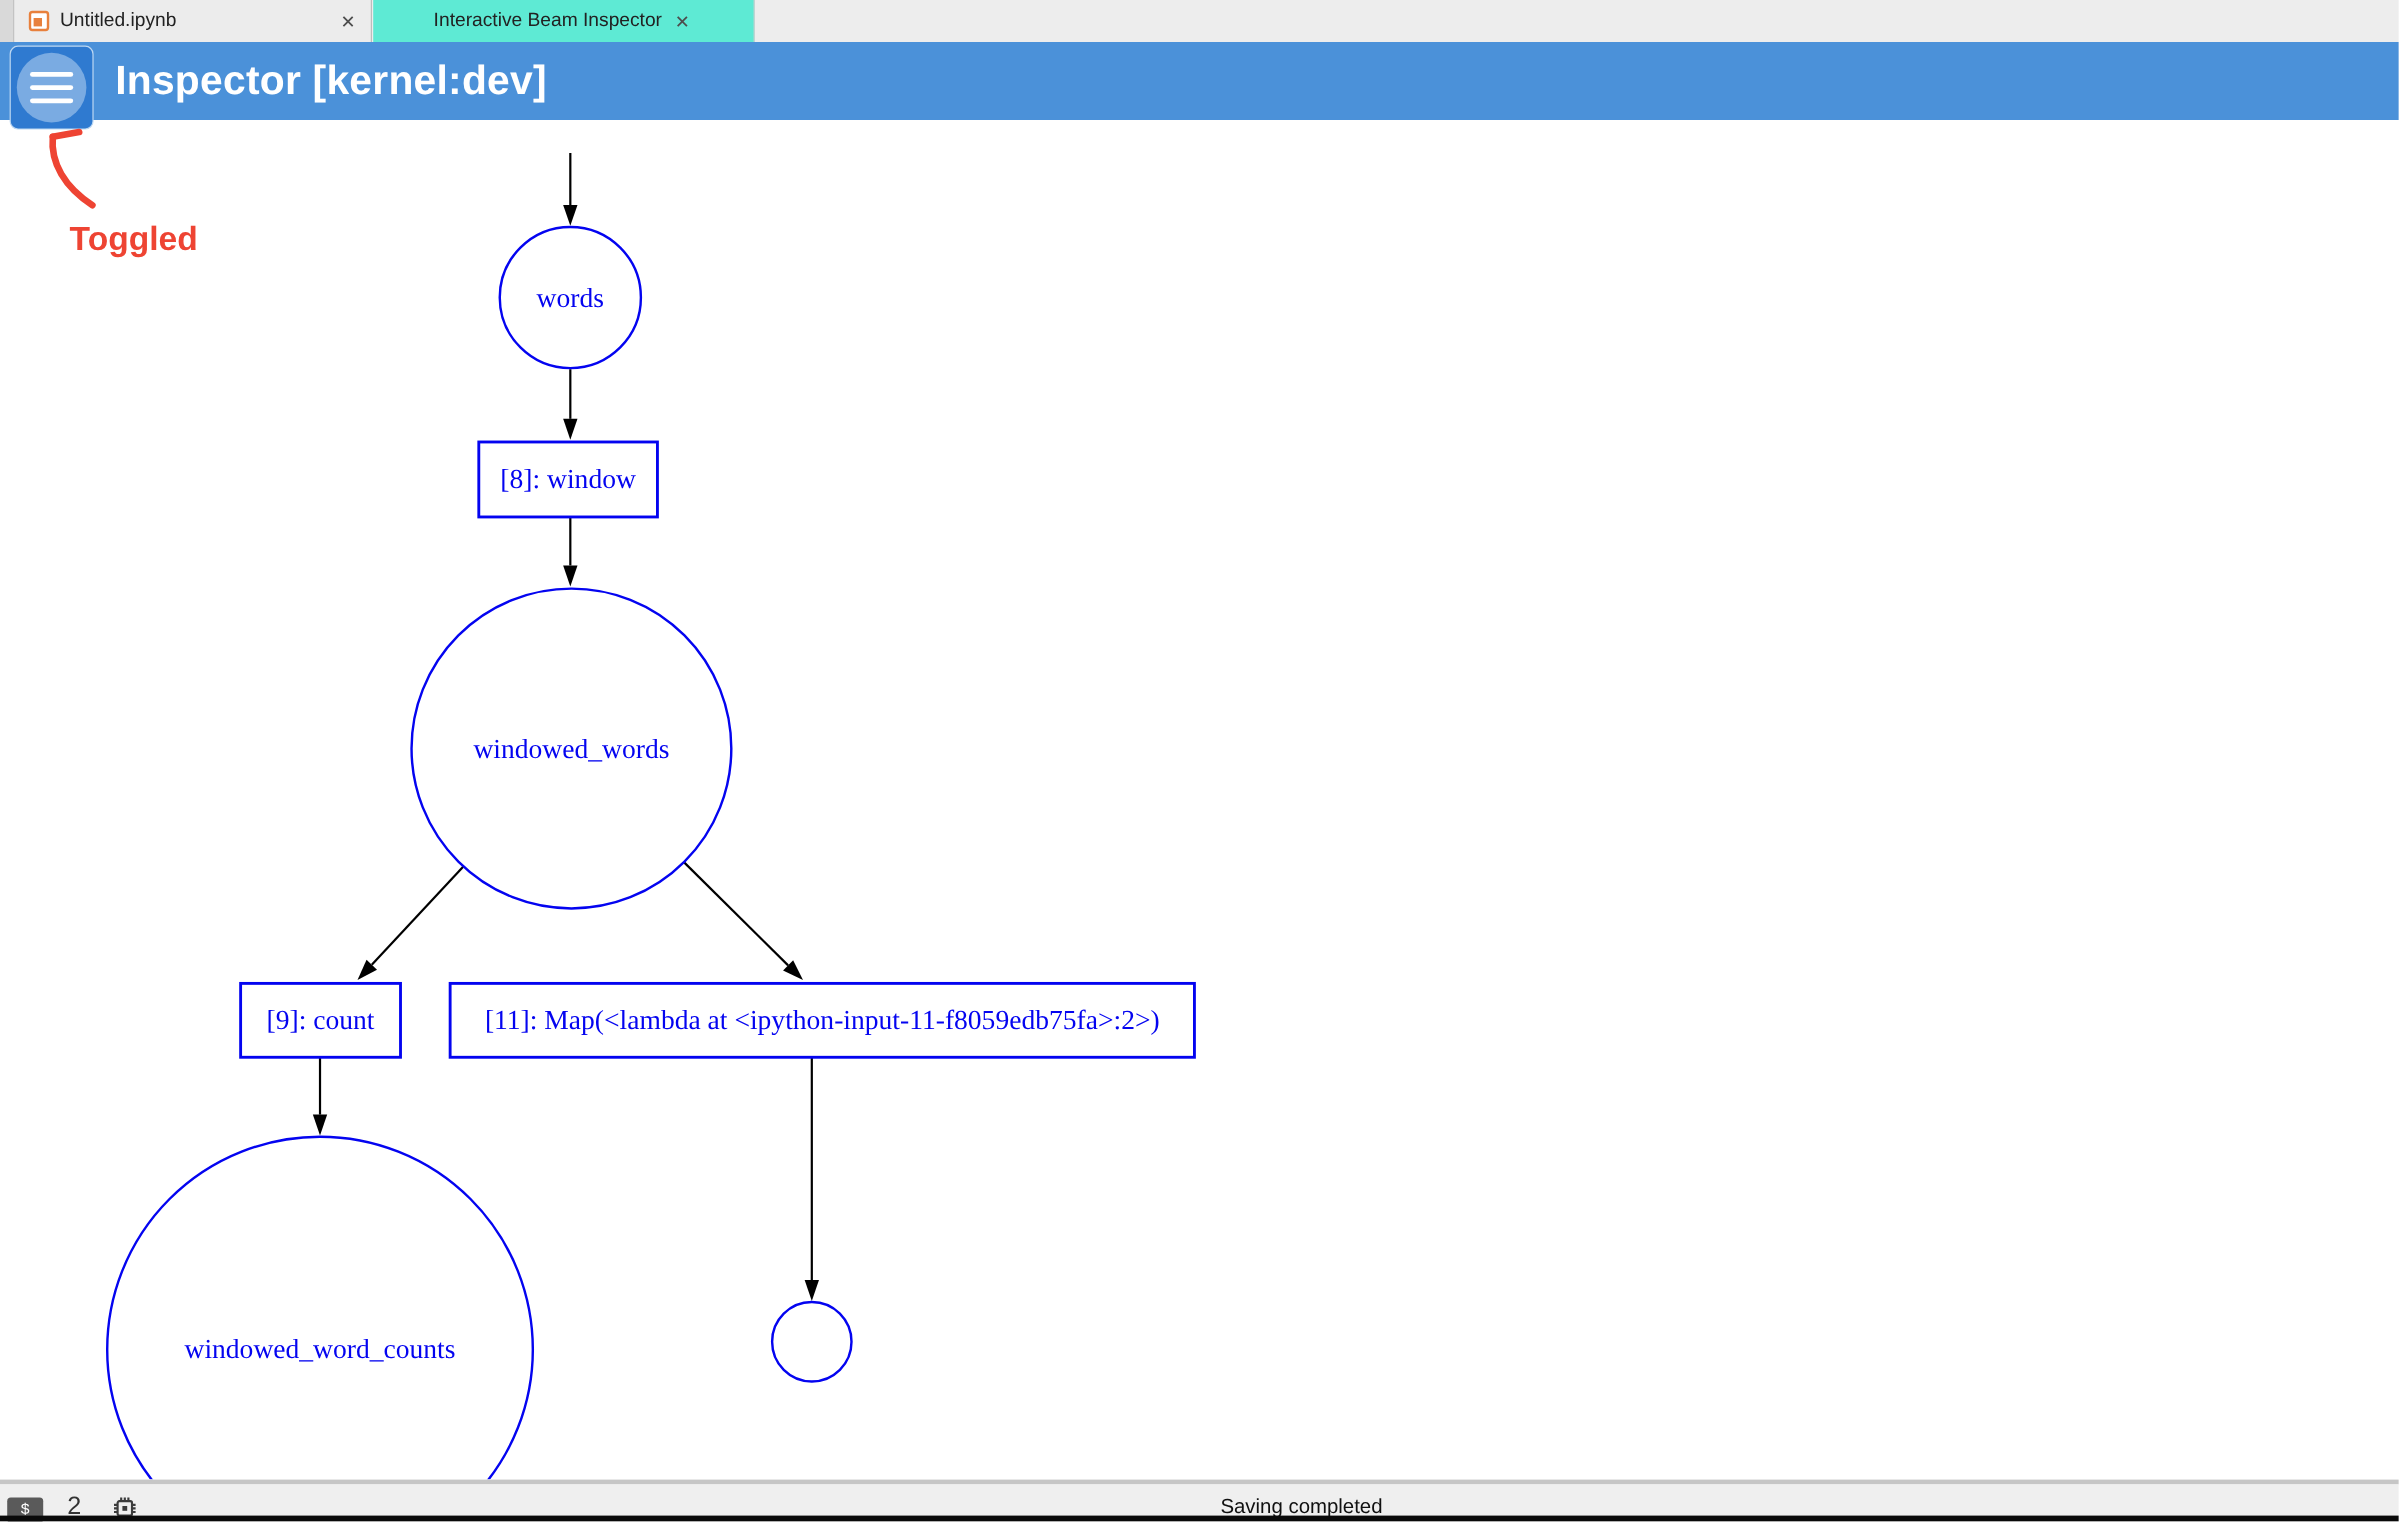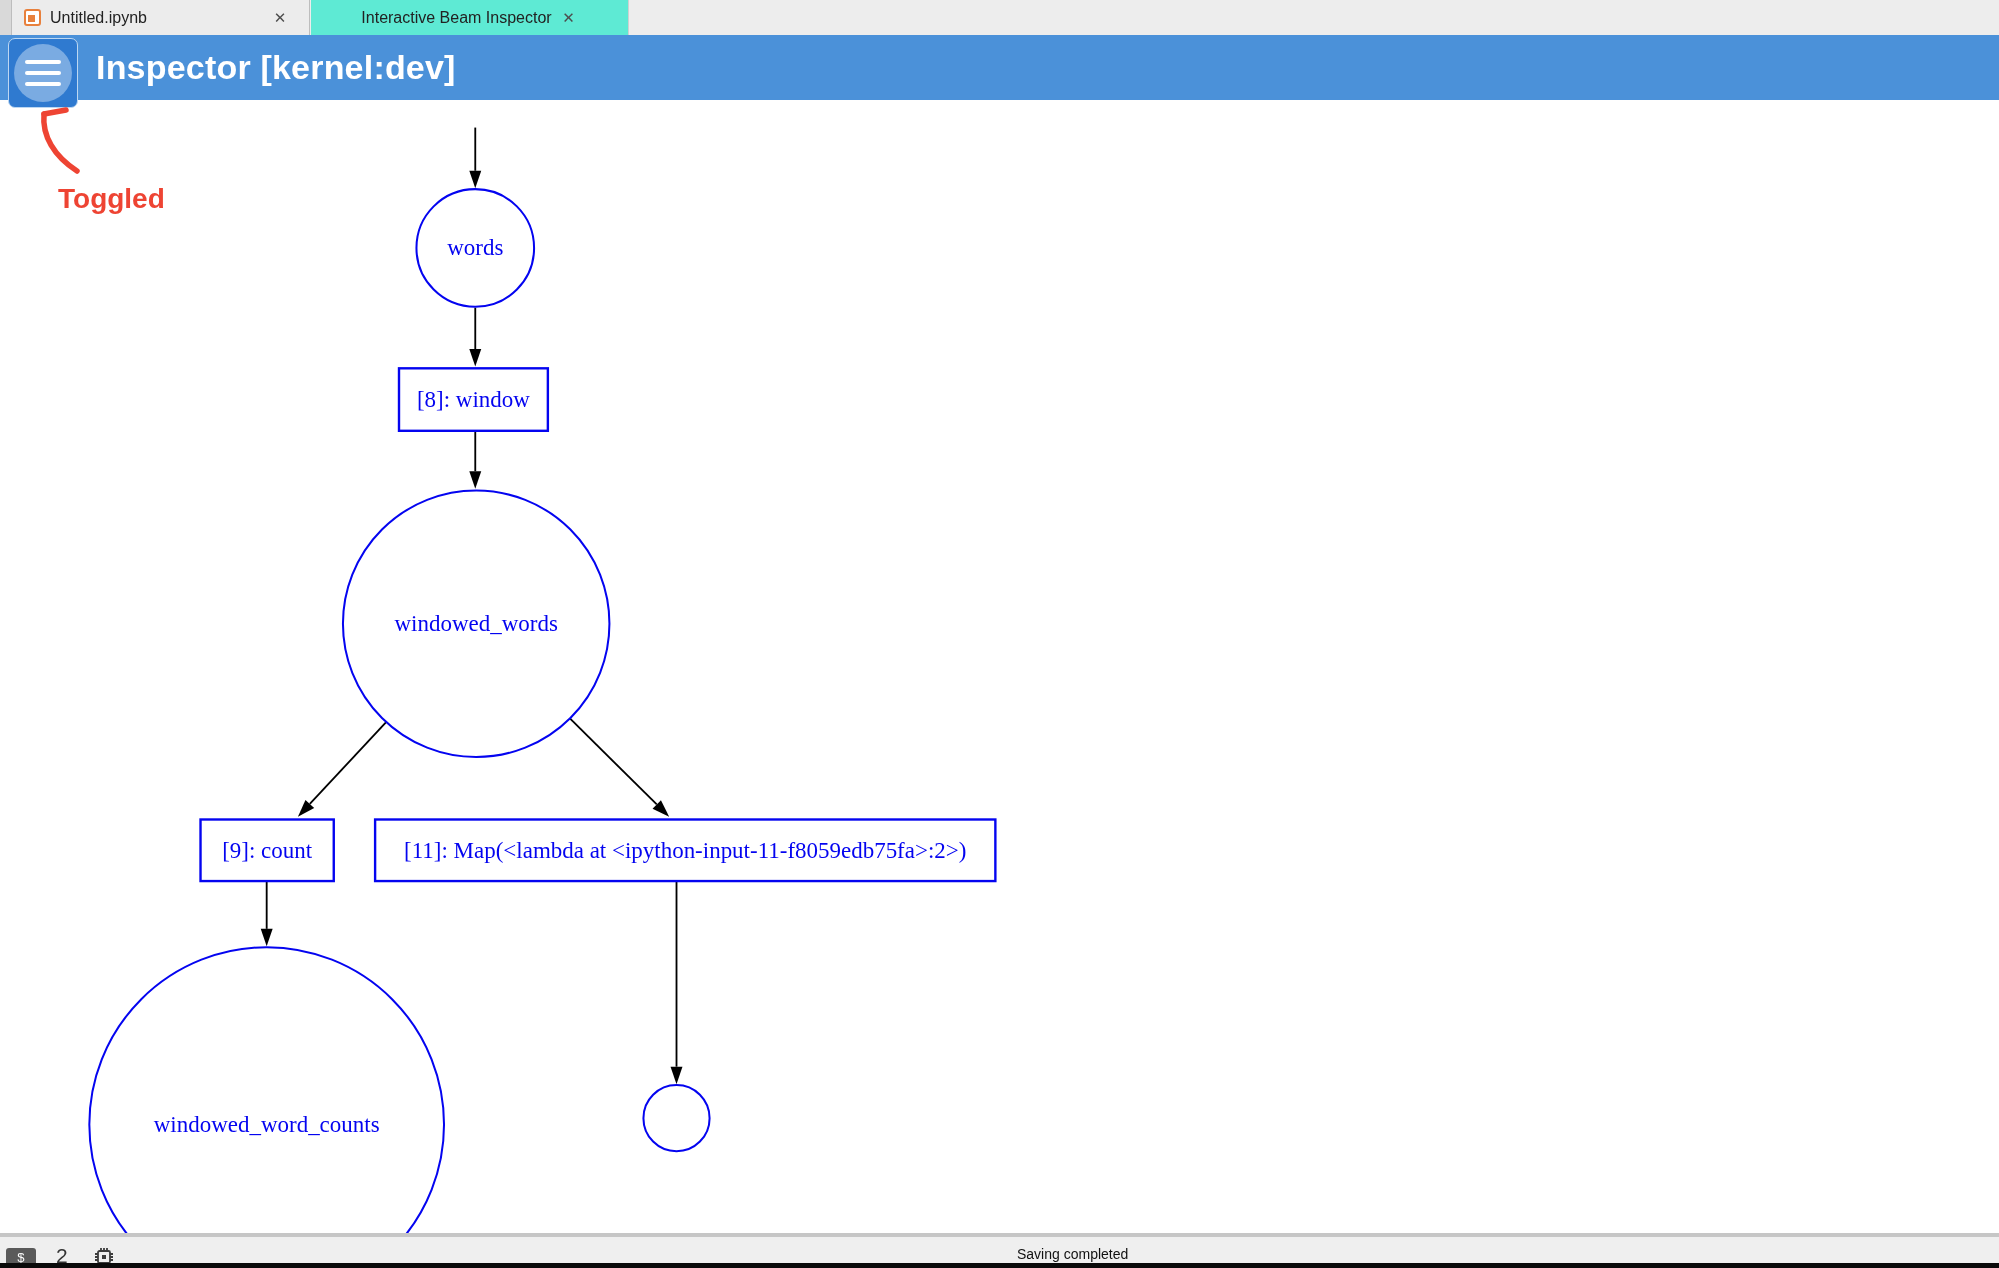--- a/index.html
+++ b/index.html
@@ -10,21 +10,21 @@
   
   .tabbar{
     position:absolute;left:0;top:0;width:1999px;height:35px;
     background:#ededed;
   }
   .tabbar-leftcap{position:absolute;left:0;top:0;width:11px;height:35px;background:#d9d9d9;border-right:1px solid #bdbdbd;}
   .tab{
     position:absolute;top:0;height:35px;display:flex;align-items:center;
     box-sizing:border-box;font-size:16px;color:#222;
   }
-  .tab-inactive{left:12px;width:298px;background:#ececec;border-right:1px solid #bdbdbd;padding:0 20px 0 12px;}
+  .tab-inactive{left:12px;width:298px;background:#ececec;border-right:1px solid #bdbdbd;padding:0 10px 0 12px;}
   .tab-active{left:311px;width:318px;background:#5eead4;border-right:1px solid #d0d0d0;justify-content:center;padding:0 8px;}
   .tab-label{white-space:nowrap;overflow:hidden;}
   .tab-inactive .tab-label{flex:1;margin-left:9px;}
   .tab-close{
     font-size:15px;color:#4d4d4d;margin-left:8px;cursor:pointer;
     width:18px;text-align:center;flex:0 0 auto;
   }
   .nb-icon{width:17px;height:17px;border:2px solid #e8803c;border-radius:3px;
     position:relative;flex:0 0 auto;background:#fff;box-sizing:border-box;}
   .nb-icon::after{content:"";position:absolute;left:2px;bottom:2px;width:7px;height:7px;background:#e8803c;}
@@ -68,21 +68,21 @@
   .statusbar{
     position:absolute;left:0;top:1237px;width:1999px;height:31px;background:#efefef;
   }
   .term-icon{
     position:absolute;left:6px;top:11px;width:30px;height:21px;background:#5a5a5a;
     border-radius:3px;color:#ffffff;font-size:13px;display:flex;align-items:center;
     justify-content:center;font-family:"Liberation Mono","DejaVu Sans Mono",monospace;cursor:pointer;
   }
   .kernel-count{position:absolute;left:56px;top:7px;font-size:21px;color:#333;}
   .chip-icon{position:absolute;left:93px;top:9px;cursor:pointer;}
-  .saving-status{position:absolute;left:1017px;top:9px;font-size:14px;color:#111;}
+  .saving-status{position:absolute;left:1017px;top:9px;font-size:17px;color:#111;}
   .bottom-strip{position:absolute;left:0;top:1263px;width:1999px;height:5px;background:#0a0a0a;z-index:9;}
 </style>
 </head>
 <body>
 
 <div class="tabbar">
   <div class="tabbar-leftcap"></div>
 
   <div class="tab tab-inactive">
     <span class="nb-icon"></span>

